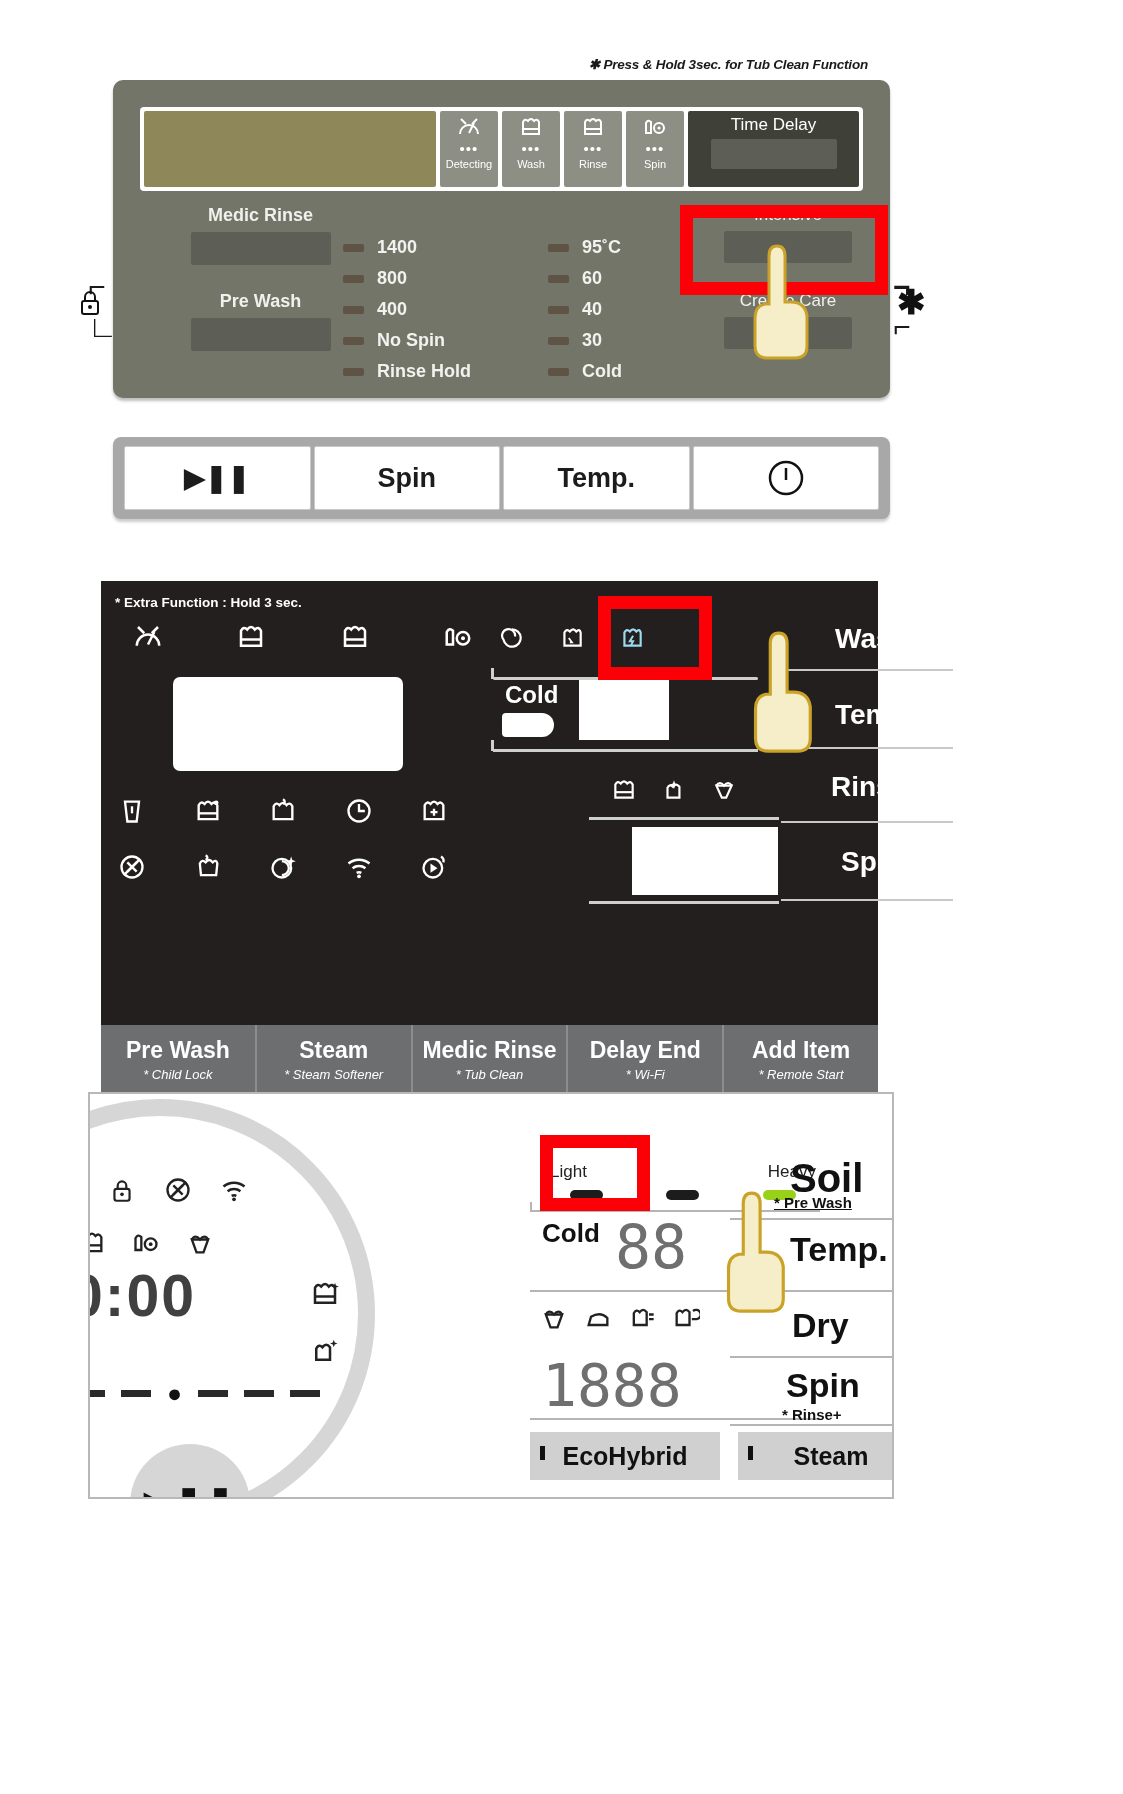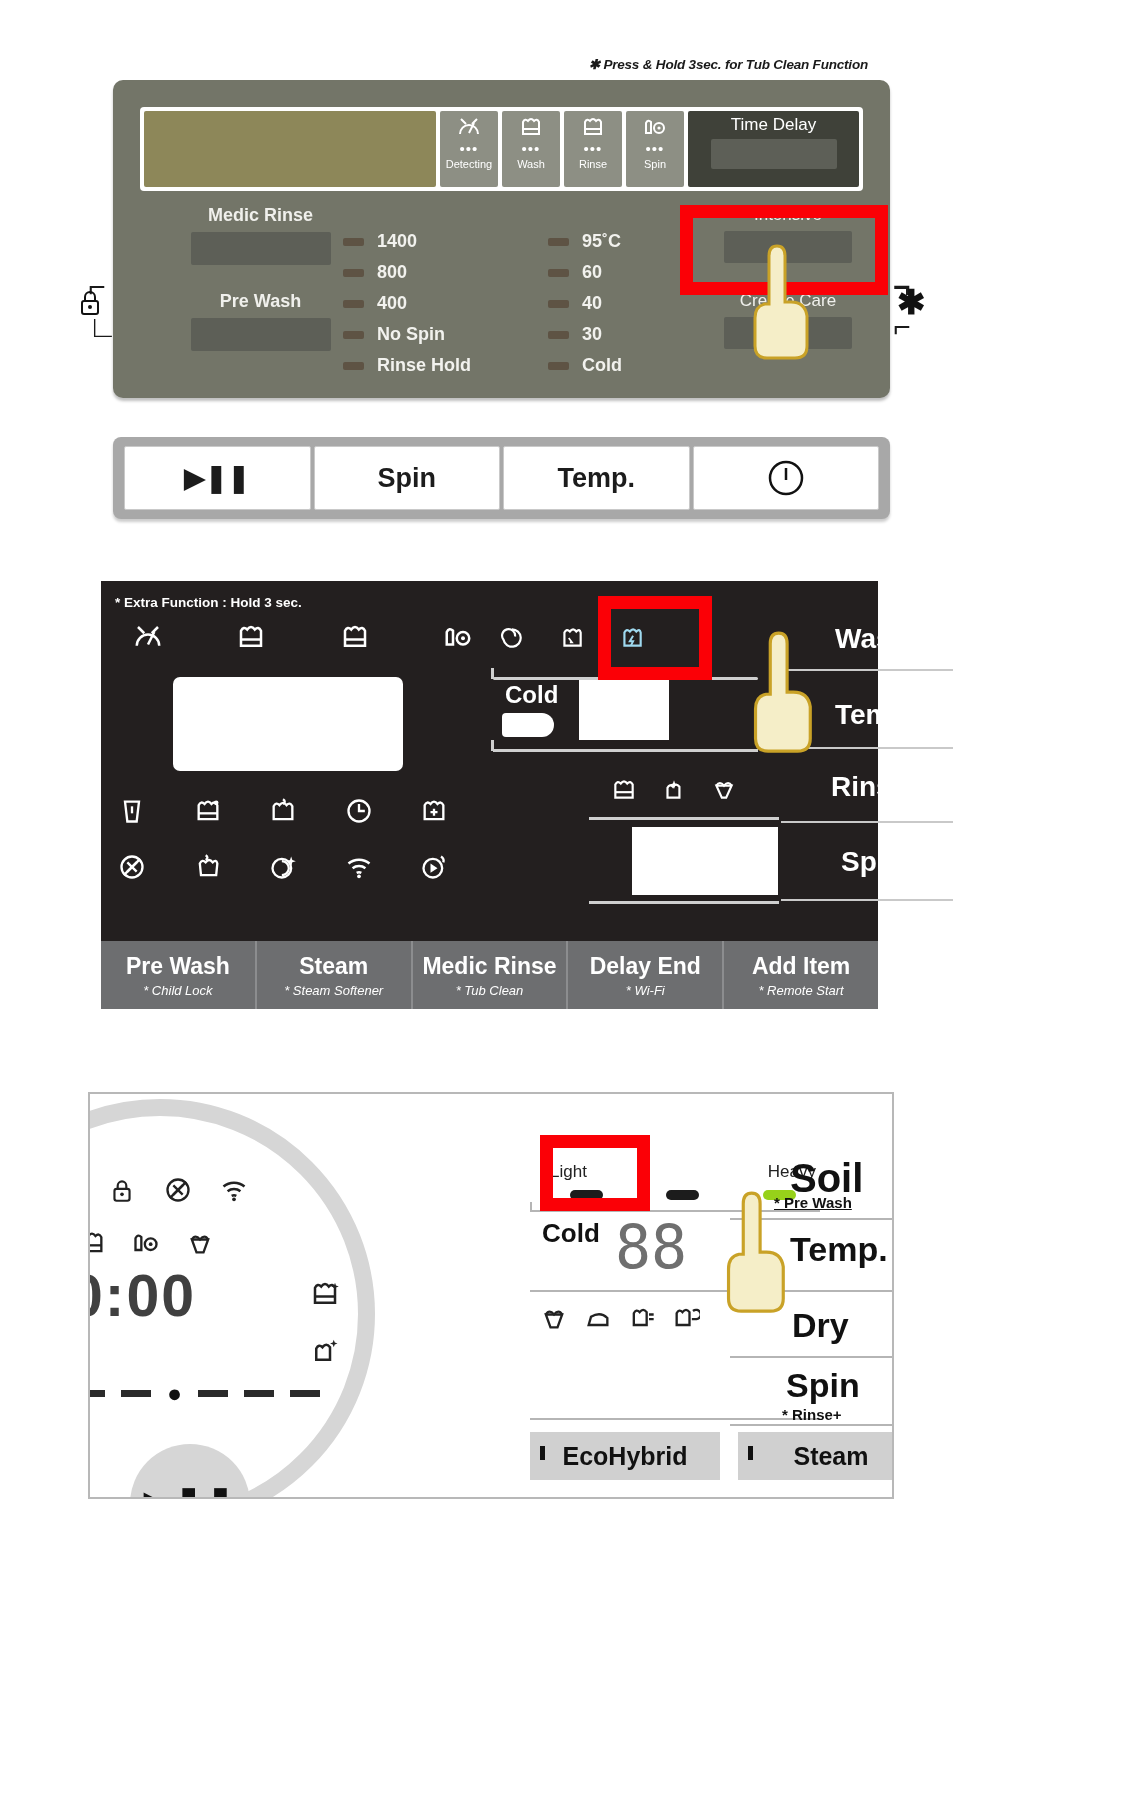--- a/index.html
+++ b/index.html
@@ -46,21 +46,21 @@
     display:flex; flex-direction:column; align-items:center; padding-top:4px;
   }
   .timedelay-box .td-lbl { color: #ffffff; font-size: 17px; }
   .timedelay-box .td-btn { width: 126px; height: 30px; background: #5d5f57; margin-top: 4px; border-radius:2px;}
 
   .p1-left { position: absolute; left: 40px; top: 125px; width: 215px; }
   .p1-left .lbl { color: #f0f0ec; font-size: 18px; font-weight: bold; text-align:center; }
   .p1-left .btn { width: 140px; height: 33px; background: #5d5f57; margin: 6px auto 0; border-radius:2px;}
   .p1-left .grp2 { margin-top: 26px; }
 
-  .led-col { position: absolute; top: 146px; }
+  .led-col { position: absolute; top: 152px; }
   .led-col.c1 { left: 230px; }
   .led-col.c2 { left: 435px; }
   .led-row { display: flex; align-items: center; height: 31px; }
   .led { width: 21px; height: 8px; background: #5e5344; border-radius: 2px; margin-right: 13px; }
   .led-row span { color: #f2f2ee; font-size: 18px; font-weight: bold; }
 
   .p1-right { position: absolute; left: 595px; top: 125px; width: 160px; }
   .p1-right .lbl { color: #f0f0ec; font-size: 17px; text-align: center; }
   .p1-right .btn { width: 128px; height: 32px; background: #5d5f57; margin: 6px auto 0; border-radius:2px;}
   .p1-right .grp2 { margin-top: 28px; }
@@ -83,21 +83,21 @@
   }
   .p1-btn {
     flex: 1; background: #fff; border: 1px solid #c9c9c9; border-radius: 2px;
     display: flex; align-items: center; justify-content: center;
     font-size: 27px; font-weight: bold; color: #1c1c1c;
   }
 
   
   #panel2 {
     position: absolute; left: 101px; top: 581px;
-    width: 777px; height: 428px; background: #231f1f;
+    width: 777px; height: 512px; background: #231f1f;
   }
   .p2-hint { position:absolute; left: 14px; top: 14px; color:#fff; font-size: 13.5px; font-weight:bold;}
   .p2-iconrow1 { position:absolute; left: 32px; top: 42px; width: 340px; display:flex; justify-content:space-between;}
   .p2-iconrow1 span { color:#fff; font-size: 31px; }
   .p2-lcd { position:absolute; left: 72px; top: 96px; width: 230px; height: 94px; background:#fff; border-radius:7px;}
   .p2-iconrow2 { position:absolute; left: 17px; top: 216px; width: 330px; display:flex; justify-content:space-between;}
   .p2-iconrow2 span { color:#fff; font-size: 30px; }
   .p2-iconrow3 { position:absolute; left: 17px; top: 272px; width: 330px; display:flex; justify-content:space-between;}
   .p2-iconrow3 span { color:#fff; font-size: 30px; }
 
@@ -600,20 +600,21 @@
     <span><svg width="28" height="28" viewBox="0 0 24 24">
           <path d="M5 8 Q7 4 10 7 Q13 3 16 7 L16 18 L5 18 Z" fill="none" stroke="#222" stroke-width="2"></path>
           <path d="M18 9 h4 M18 13 h4" stroke="#222" stroke-width="2"></path>
         </svg></span>
     <span><svg width="28" height="28" viewBox="0 0 24 24">
           <path d="M4 8 Q6 4 9 7 Q12 3 15 7 L15 18 L4 18 Z" fill="none" stroke="#222" stroke-width="2"></path>
           <path d="M18 6 a4 4 0 1 1 3 7 h-4" fill="none" stroke="#222" stroke-width="2"></path>
         </svg></span>
   </div>
 
+  <div id="p3-spindigits">1888</div>
   <div id="p3-seg-c"></div>
 
   <div class="p3-rlbl" style="left:700px; top:62px; font-size:40px;">Soil</div>
   <div class="p3-rlbl" style="left:684px; top:100px; font-size:15px;text-decoration:underline;">* Pre Wash</div>
   <div class="p3-rline" style="top:124px;"></div>
 
   <div class="p3-rlbl" style="left:700px; top:136px; font-size:34px;">Temp.</div>
   <div class="p3-rline" style="top:196px;"></div>
 
   <div class="p3-rlbl" style="left:702px; top:212px; font-size:34px;">Dry</div>

